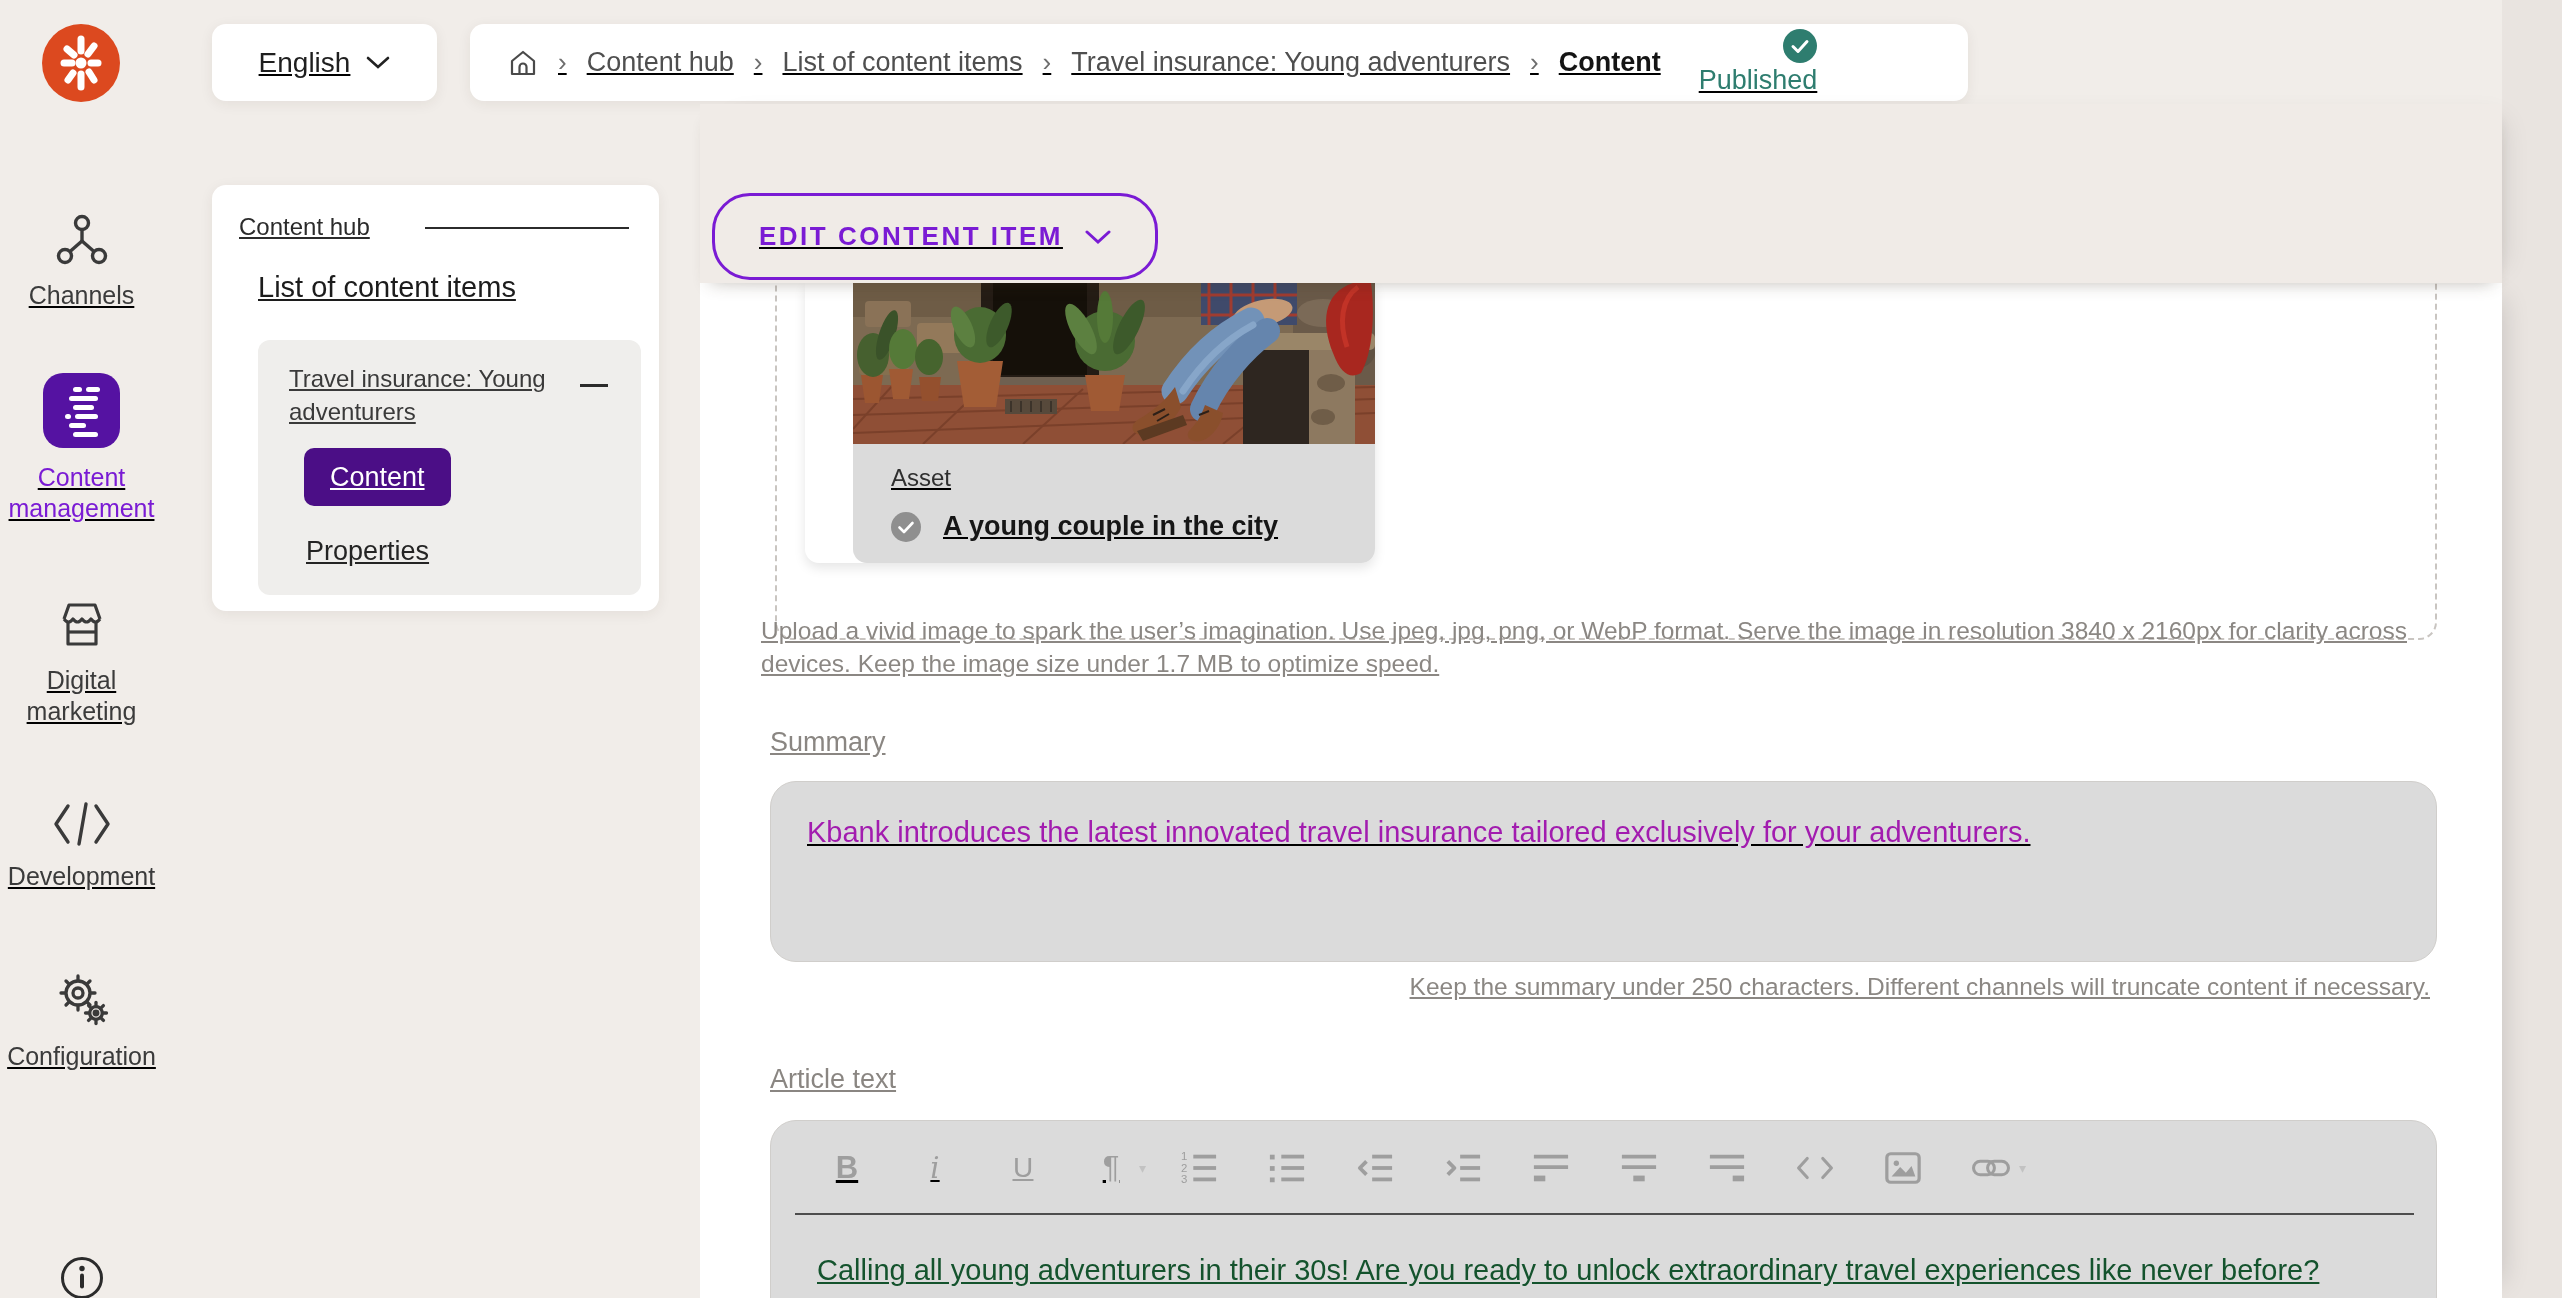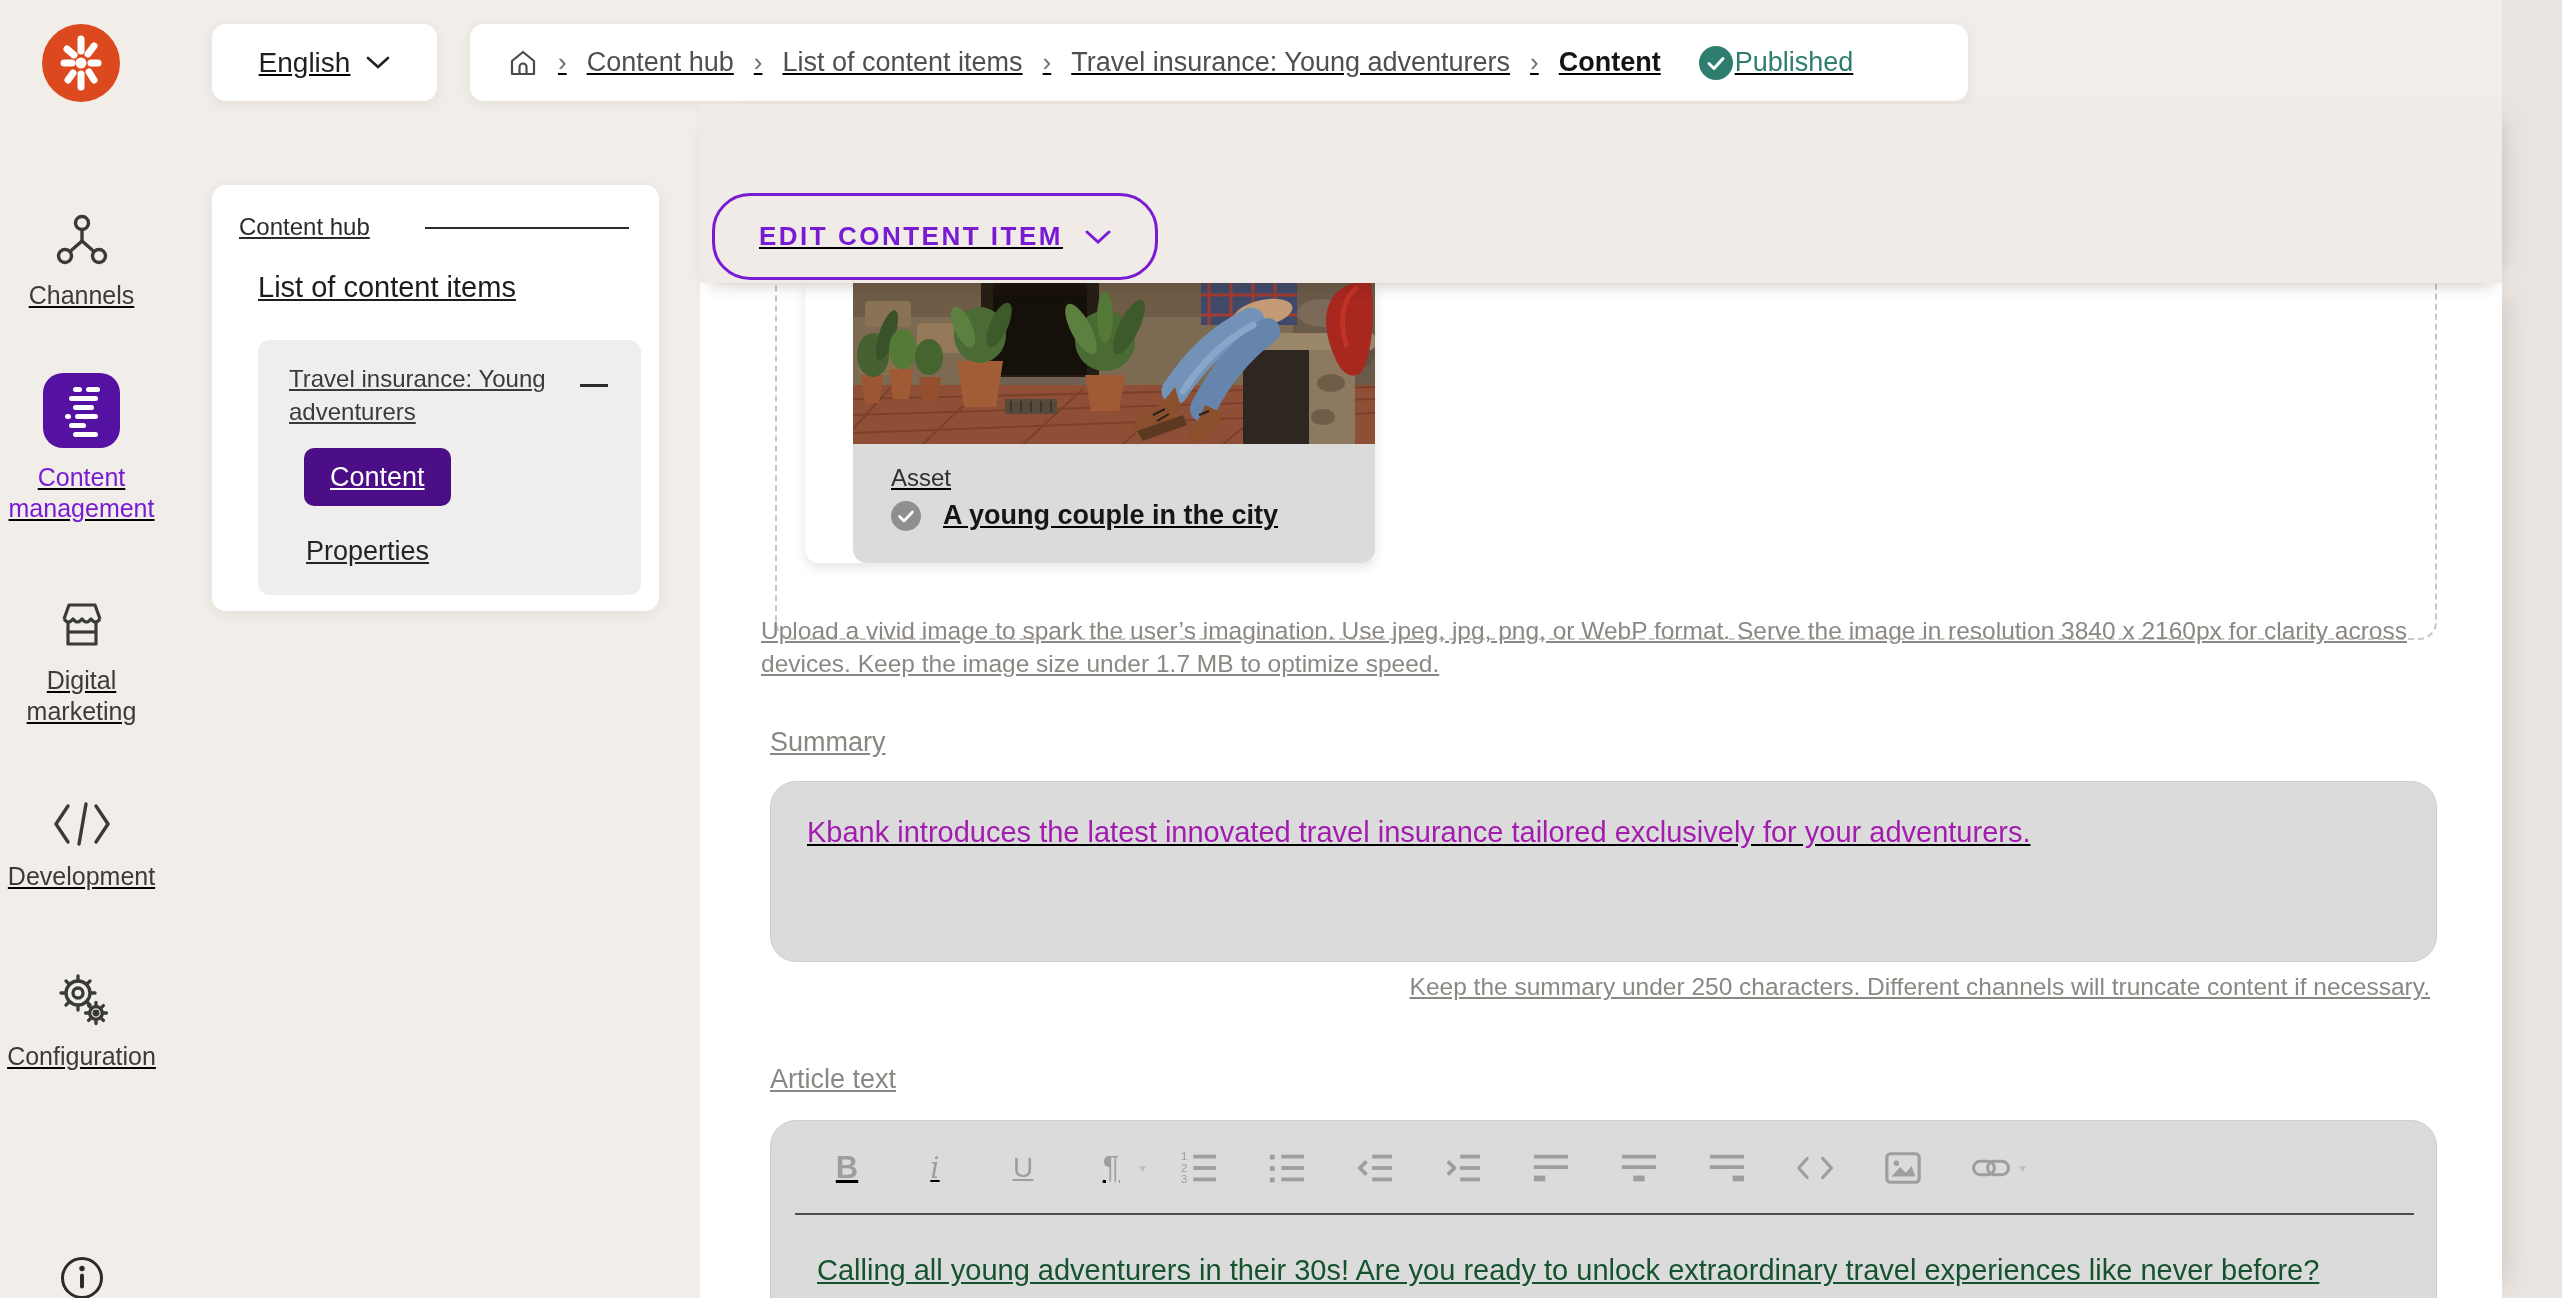--- a/index.html
+++ b/index.html
@@ -10,21 +10,21 @@
   
   #logo{left:42px;top:24px;width:78px;height:78px;cursor:pointer;}
   #lang-card{left:212px;top:24px;width:225px;height:77px;display:flex;align-items:center;
     justify-content:center;gap:16px;cursor:pointer;}
   #lang-card .lbl{font-size:28px;color:#1f1f1f;}
   #crumb-card{left:470px;top:24px;width:1498px;height:77px;display:flex;align-items:center;
     padding:0 38px;box-sizing:border-box;gap:20px;}
   .crumb{font-size:27px;color:#4f4f4f;white-space:nowrap;cursor:pointer;}
   .crumb.current{color:#141414;font-weight:600;cursor:default;}
   .crumb-sep{font-size:26px;color:#6e6e6e;}
-  #pub-badge{display:flex;align-items:center;gap:2px;margin-left:18px;}
+  #pub-badge{display:flex;align-items:flex-end;gap:2px;margin-left:18px;flex-direction:column;}
   #pub-badge .lbl{font-size:27px;color:var(--teal,#2E7D6F);}
 
   
   .side-item{left:0;width:163px;text-align:center;cursor:pointer;}
   .side-item .icn{display:flex;justify-content:center;}
   .side-label{margin-top:14px;font-size:25px;line-height:31px;color:#3b3b3b;}
   .side-item.active .side-label{color:var(--accent,#7A1BD4);}
   #info-btn{left:60px;top:1256px;width:44px;height:44px;cursor:pointer;}
 
   
@@ -52,21 +52,21 @@
   #edit-btn .lbl{font-size:26px;font-weight:bold;letter-spacing:2.5px;color:var(--accent,#7A1BD4);}
 
   #dropzone{left:75px;top:-43px;width:1662px;height:400px;border:2px dashed #c9c5c1;
     border-radius:18px;box-sizing:border-box;cursor:pointer;}
   #asset-card{left:105px;top:0;width:522px;height:280px;border-radius:0 0 14px 14px;
     box-shadow:0 5px 12px rgba(0,0,0,.10);cursor:pointer;padding-left:48px;}
   #asset-photo{width:522px;height:161px;display:block;}
   #asset-caption{width:522px;height:119px;background:#dbdbdb;border-radius:0 0 14px 14px;
     box-sizing:border-box;padding:20px 0 0 38px;}
   #asset-type{font-size:24px;color:#2f2f2f;}
-  #asset-name-row{display:flex;align-items:flex-end;gap:22px;margin-top:8px;}
+  #asset-name-row{display:flex;align-items:flex-end;gap:22px;margin-top:19px;}
   #asset-name{font-size:27px;font-weight:bold;color:#161616;}
 
   .helper{font-size:24.5px;line-height:33px;color:#8b8783;}
   #helper-asset{left:61px;top:331px;width:1660px;}
   .field-label{font-size:27px;color:#8a8682;}
   #summary-label{left:70px;top:444px;}
   #summary-box{left:70px;top:498px;width:1667px;height:181px;background:var(--field,#DBDBDB);
     border:1px solid #d0cecb;border-radius:26px;box-sizing:border-box;padding:34px 36px;
     cursor:text;}
   #summary-box .val{font-size:29px;color:#a21caf;}

